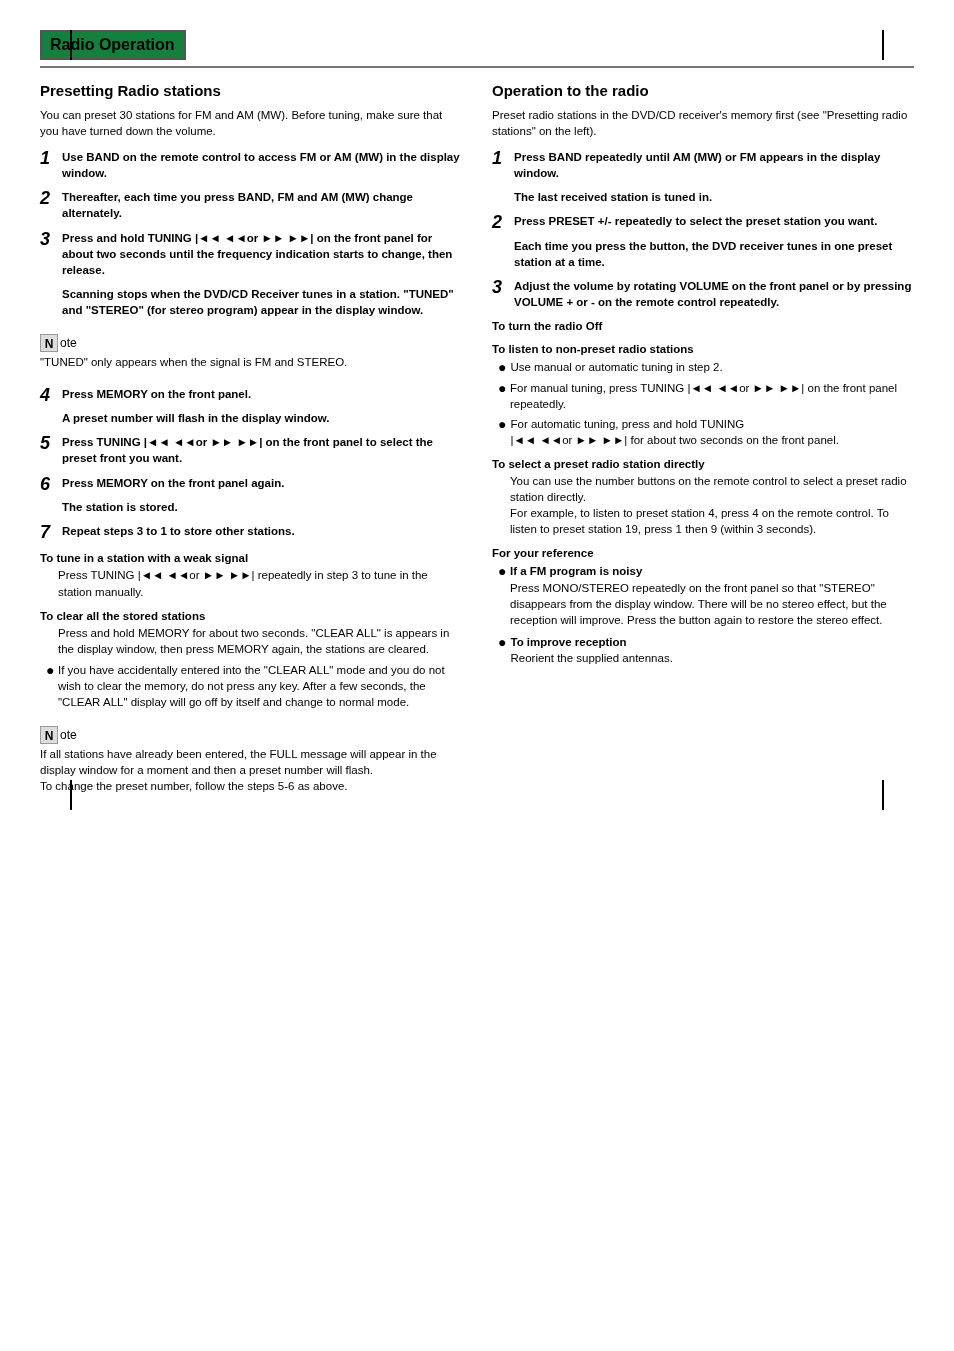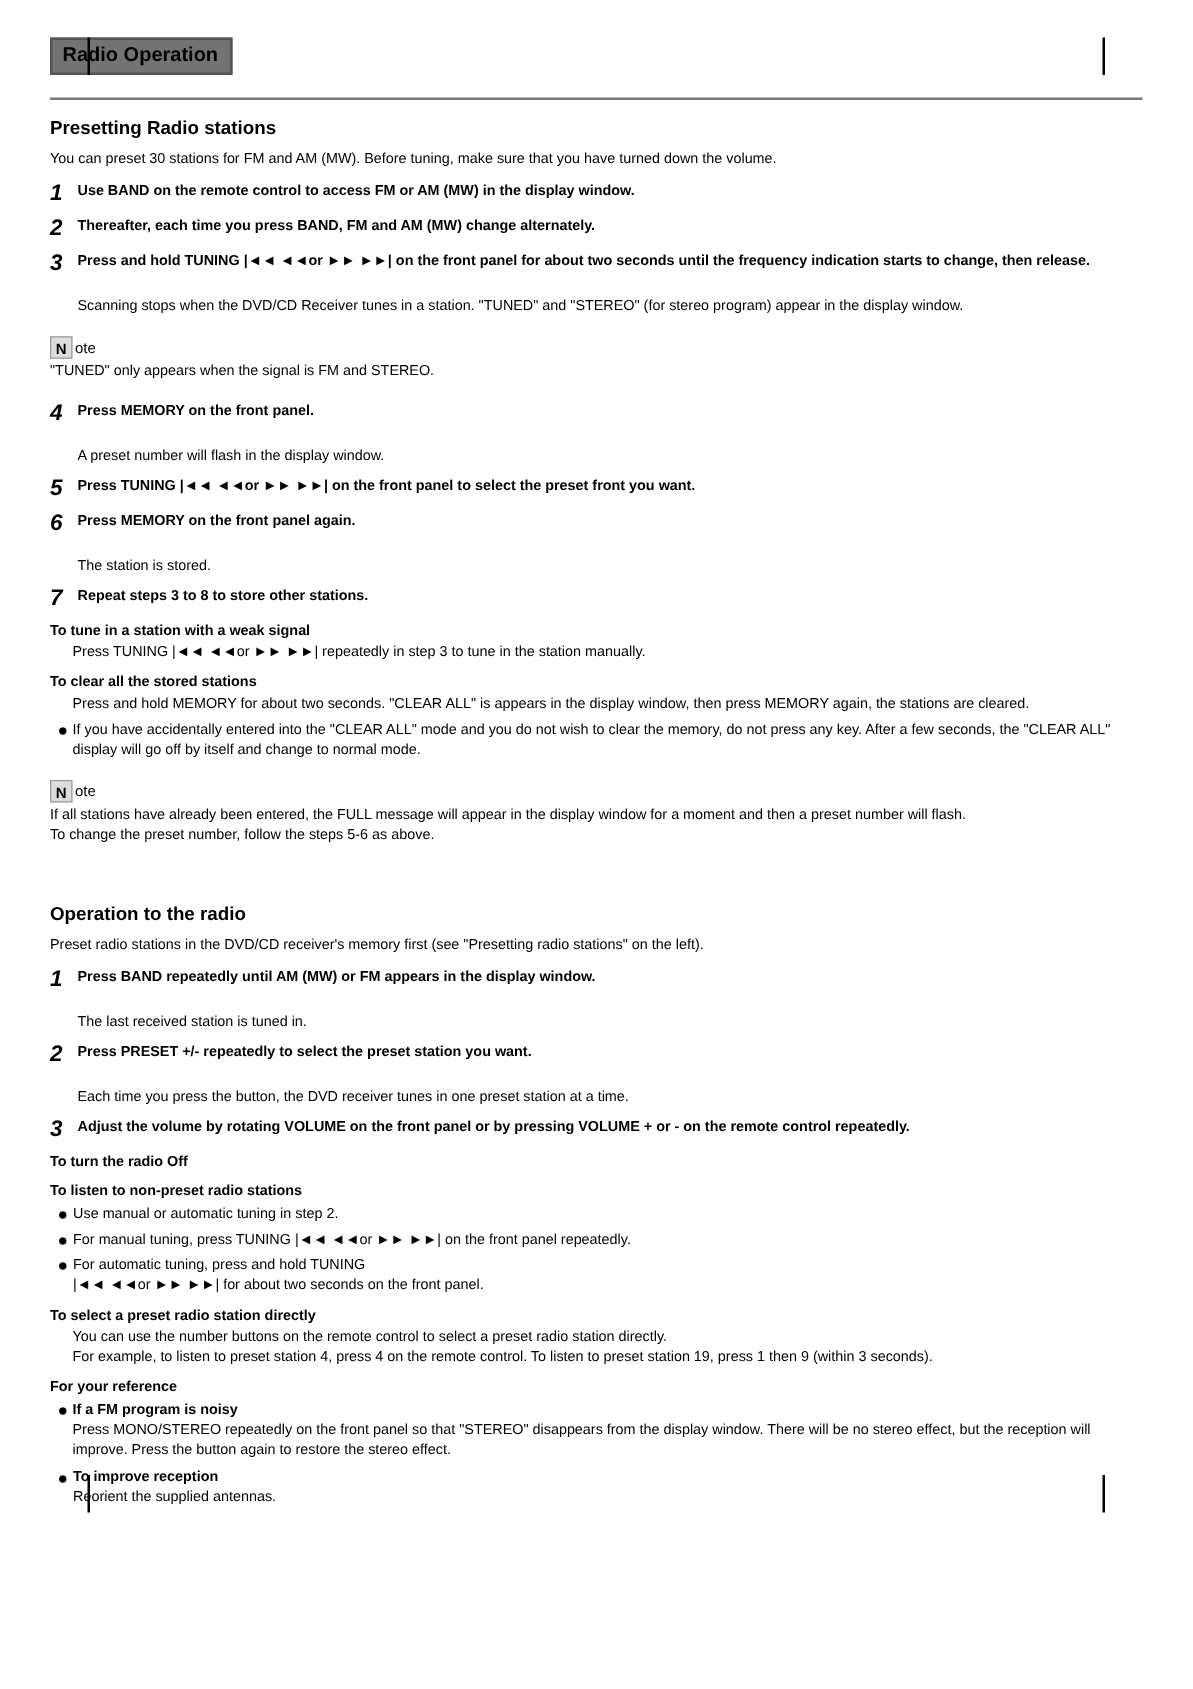--- a/index.html
+++ b/index.html
@@ -15,38 +15,36 @@
     .page-container {
       width: 100%;
       position: relative;
     }
 
     
     .section-header-box {
       border: 2px solid #555;
       display: inline-block;
       padding: 4px 10px 4px 8px;
-      margin-bottom: 12px;
-      background: #737373;
+      background: #15803d;
     }
     .section-header-box h1 {
       font-size: 16px;
       font-weight: bold;
     }
     .section-divider {
       border: none;
       border-top: 2px solid #777;
       margin-bottom: 14px;
     }
 
     
     .two-col {
       display: flex;
       gap: 30px;
-      flex-direction: column;
     }
     .col-left {
       flex: 1;
     }
     .col-right {
       flex: 1;
     }
 
     
     h2.subsection {
@@ -77,23 +75,23 @@
       line-height: 1.1;
     }
     .step-content {
       flex: 1;
       line-height: 1.4;
     }
     .step-content strong {
       font-weight: bold;
     }
     .step-content .sub-text {
-      font-weight: normal;
+      font-weight: bold;
       display: block;
-      margin-top: 20px;
+      margin-top: 8px;
     }
 
     
     .note-box {
       margin: 10px 0;
       padding: 6px 0;
     }
     .note-icon {
       display: flex;
       align-items: center;
@@ -242,21 +240,21 @@
         <span class="step-number">6</span>
         <div class="step-content">
           <strong>Press MEMORY on the front panel again.</strong>
           <span class="sub-text">The station is stored.</span>
         </div>
       </div>
 
       <div class="step">
         <span class="step-number">7</span>
         <div class="step-content">
-          <strong>Repeat steps 3 to 8 to store other stations.</strong>
+          <strong>Repeat steps 3 to 1 to store other stations.</strong>
         </div>
       </div>
 
       <div style="margin-top: 8px;">
         <p class="sub-heading">To tune in a station with a weak signal</p>
         <p class="indent-block">Press TUNING |◄◄ ◄◄or ►► ►►| repeatedly in step 3 to tune in the station manually.</p>
       </div>
 
       <div style="margin-top: 8px;">
         <p class="sub-heading">To clear all the stored stations</p>

